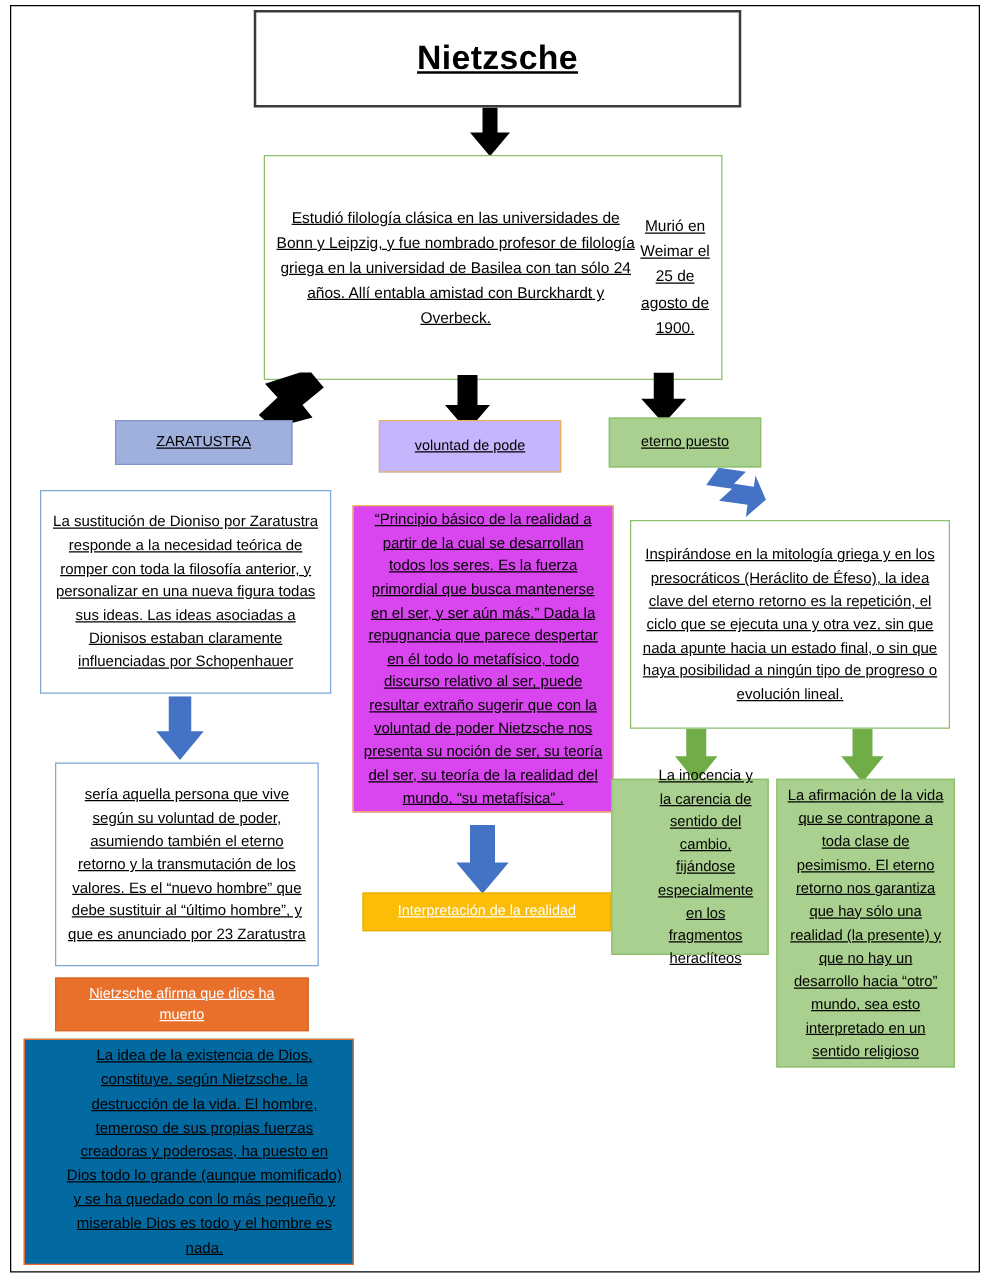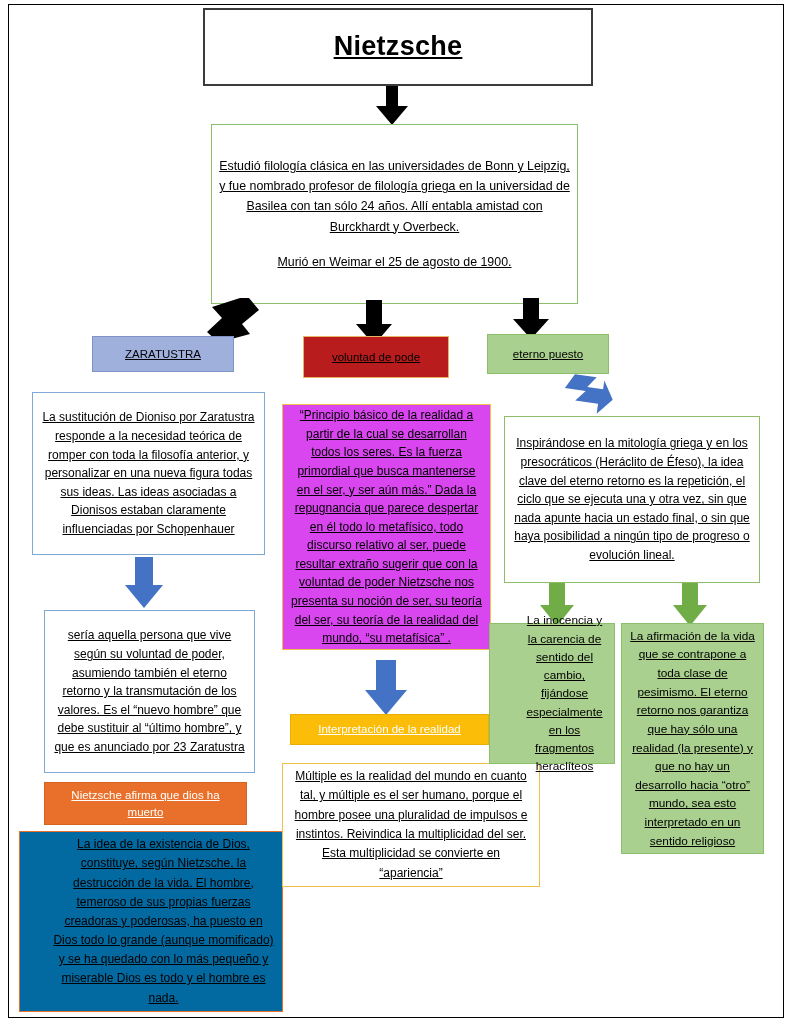--- a/index.html
+++ b/index.html
@@ -46,35 +46,35 @@
     font-weight:bold;
     letter-spacing:.3px;
   }
 
   
   #intro-box{
     left:211px; top:124px; width:367px; height:180px;
     border:1.5px solid #8bbf6a;
     background:#ffffff;
     font-size:12.4px;
-    flex-direction:column;
+    flex-direction:row;
     justify-content:center;
     line-height:1.62;
   }
   #intro-box .para2{margin-top:15px;}
 
   
   #cat-zaratustra{
     left:92px; top:336px; width:142px; height:36px;
     background:#9fb0dd; border:1px solid #7f93c9;
     font-size:11.5px;
   }
   #cat-voluntad{
     left:303px; top:336px; width:146px; height:42px;
-    background:#b91c1c; border:1px solid #e8b263;
+    background:#c4b5fd; border:1px solid #e8b263;
     font-size:11.5px;
   }
   #cat-eterno{
     left:487px; top:334px; width:122px; height:40px;
     background:#a9d08e; border:1px solid #8bbf6a;
     font-size:11.5px;
   }
 
   
   #zaratustra-desc{
@@ -223,23 +223,20 @@
   <div class="arrow" style="left:362px; top:660px;">
     <svg width="48" height="56" viewBox="0 0 48 56">
       <polygon points="14,0 34,0 34,30 45,30 24,55 3,30 14,30" fill="#4472c4"></polygon>
     </svg>
   </div>
 
   <div class="node" id="interpretacion-chip">
     <span class="txt">Interpretación de la realidad</span>
   </div>
 
-  <div class="node" id="multiple-desc">
-    <span class="txt">Múltiple es la realidad del mundo en cuanto tal, y múltiple es el ser humano, porque el hombre posee una pluralidad de impulsos e instintos. Reivindica la multiplicidad del ser. Esta multiplicidad se convierte en “apariencia”</span>
-  </div>
 
   <div class="node" id="eterno-desc">
     <span class="txt">Inspirándose en la mitología griega y en los presocráticos (Heráclito de Éfeso), la idea clave del eterno retorno es la repetición, el ciclo que se ejecuta una y otra vez, sin que nada apunte hacia un estado final, o sin que haya posibilidad a ningún tipo de progreso o evolución lineal.</span>
   </div>
 
   <div class="arrow" style="left:537px; top:583px;">
     <svg width="40" height="44" viewBox="0 0 40 44">
       <polygon points="12,0 28,0 28,22 37,22 20,43 3,22 12,22" fill="#70ad47"></polygon>
     </svg>
   </div>

